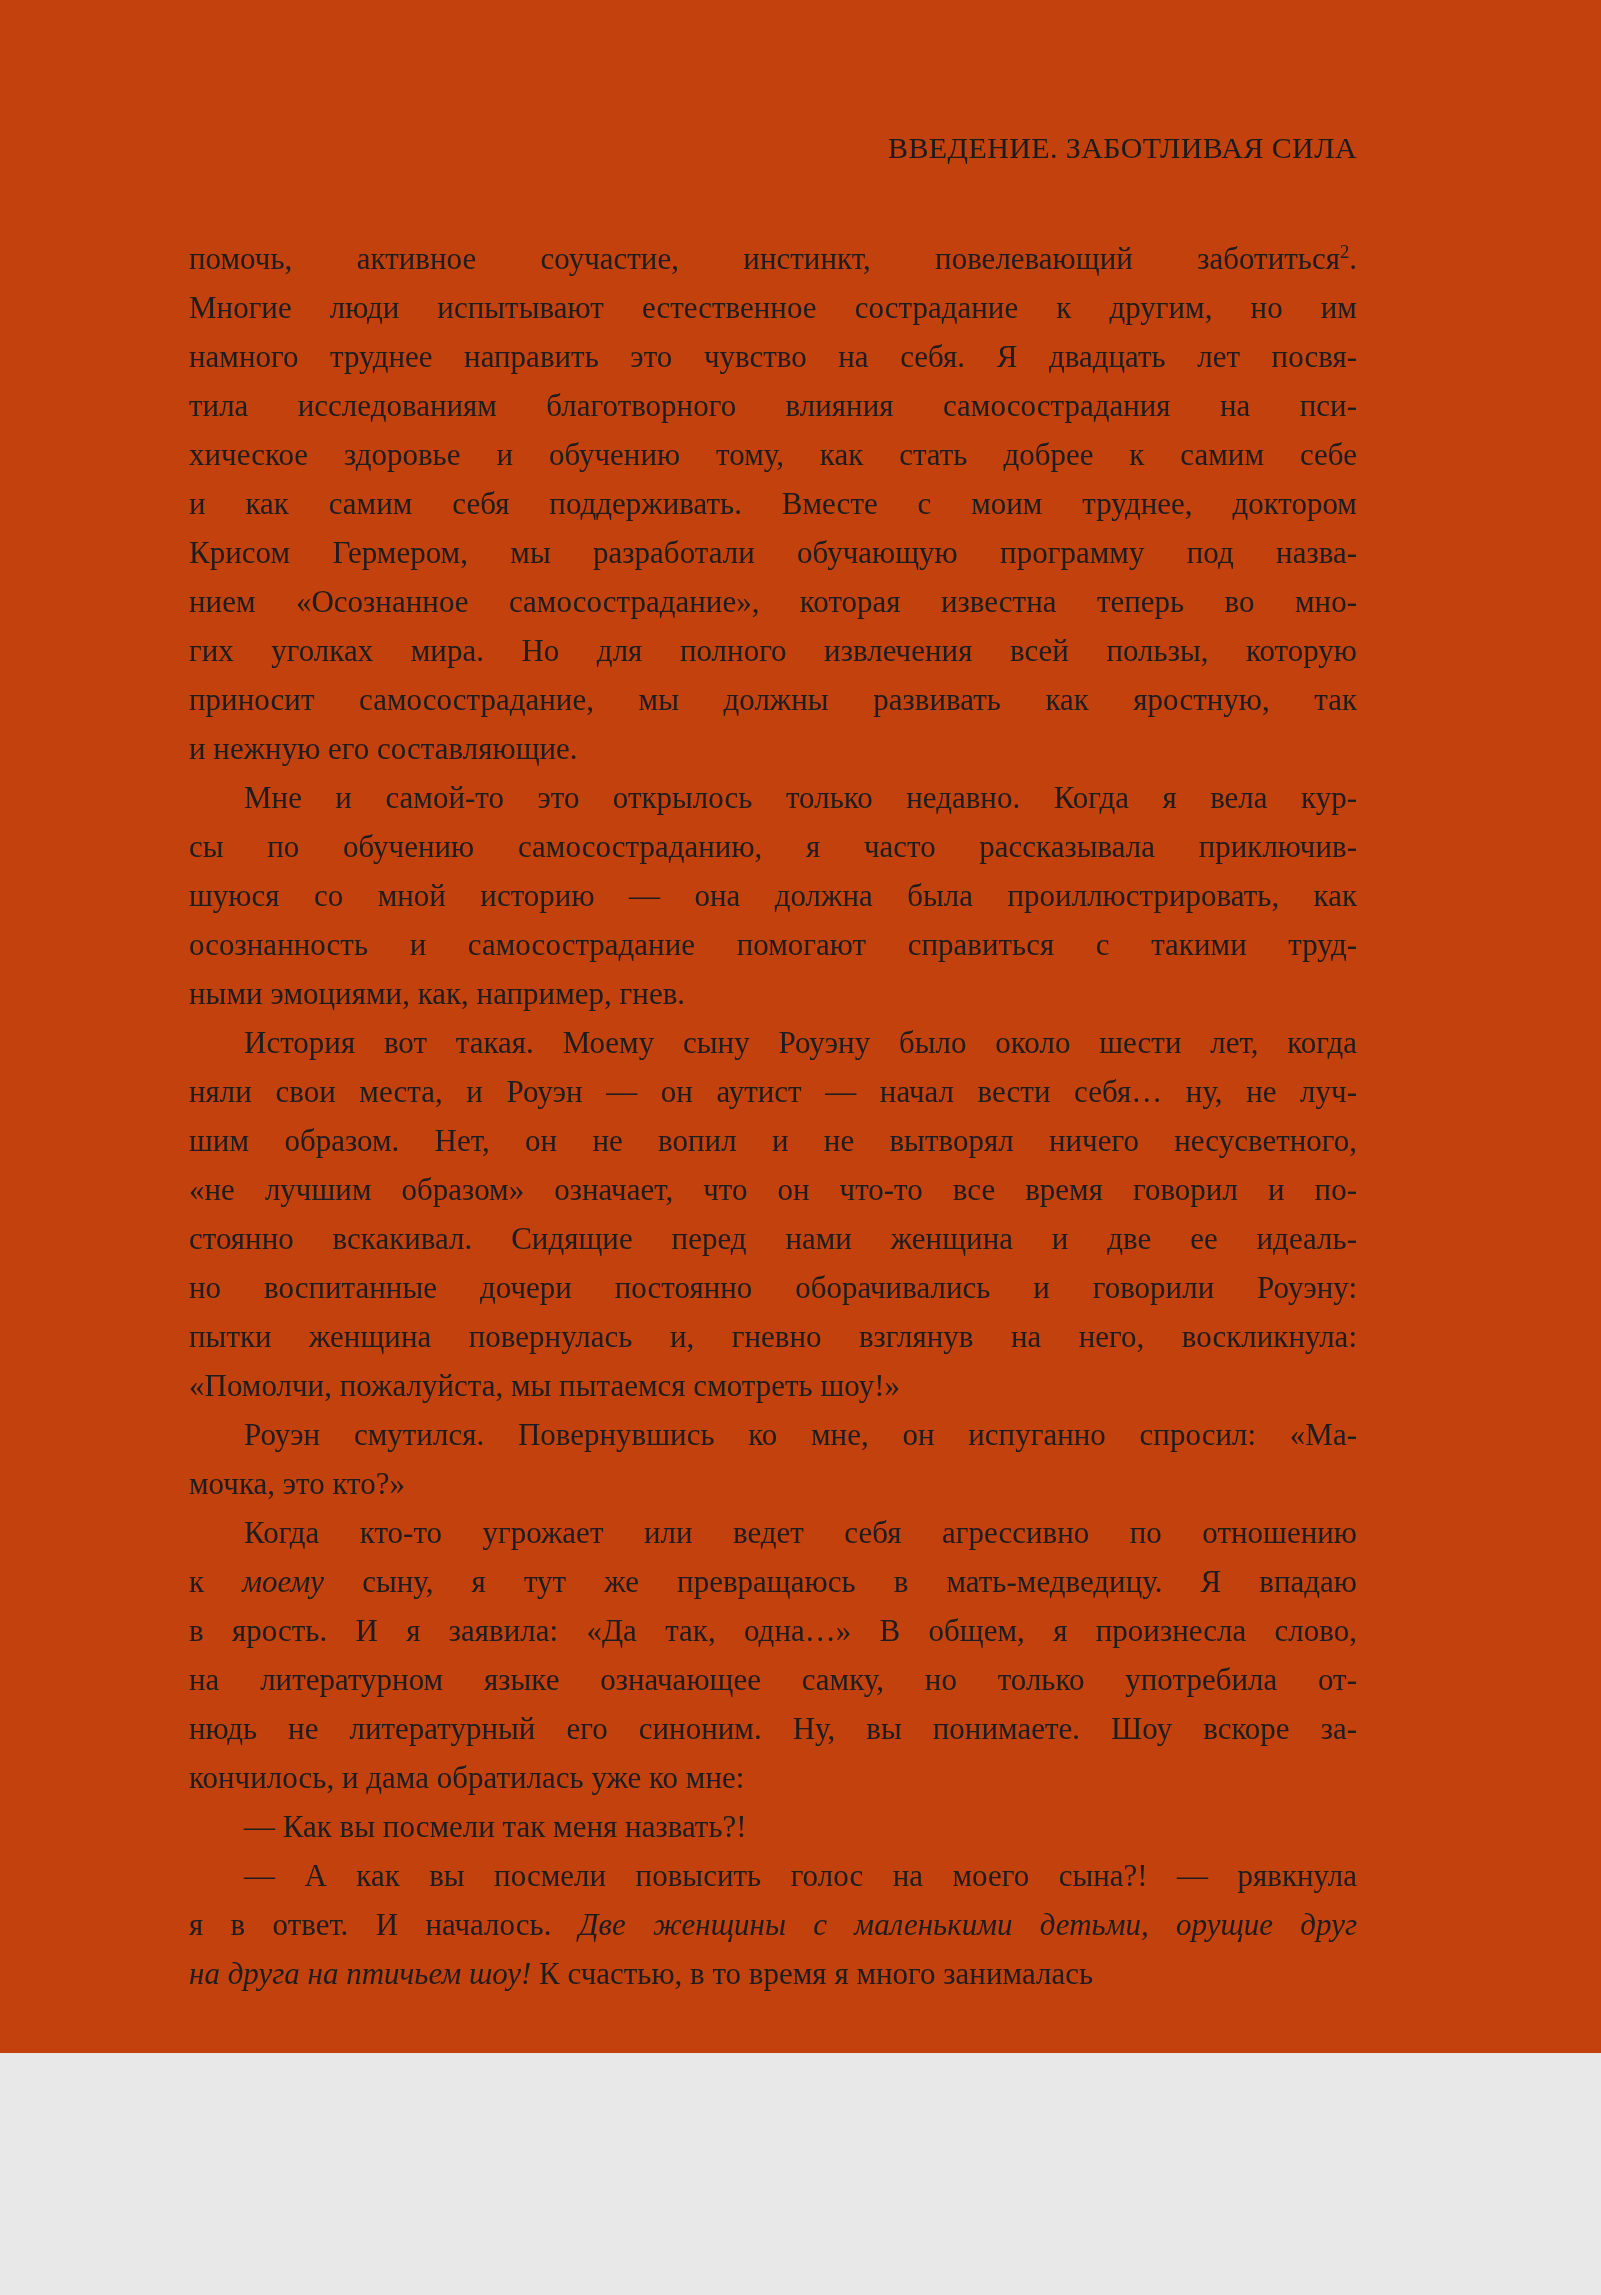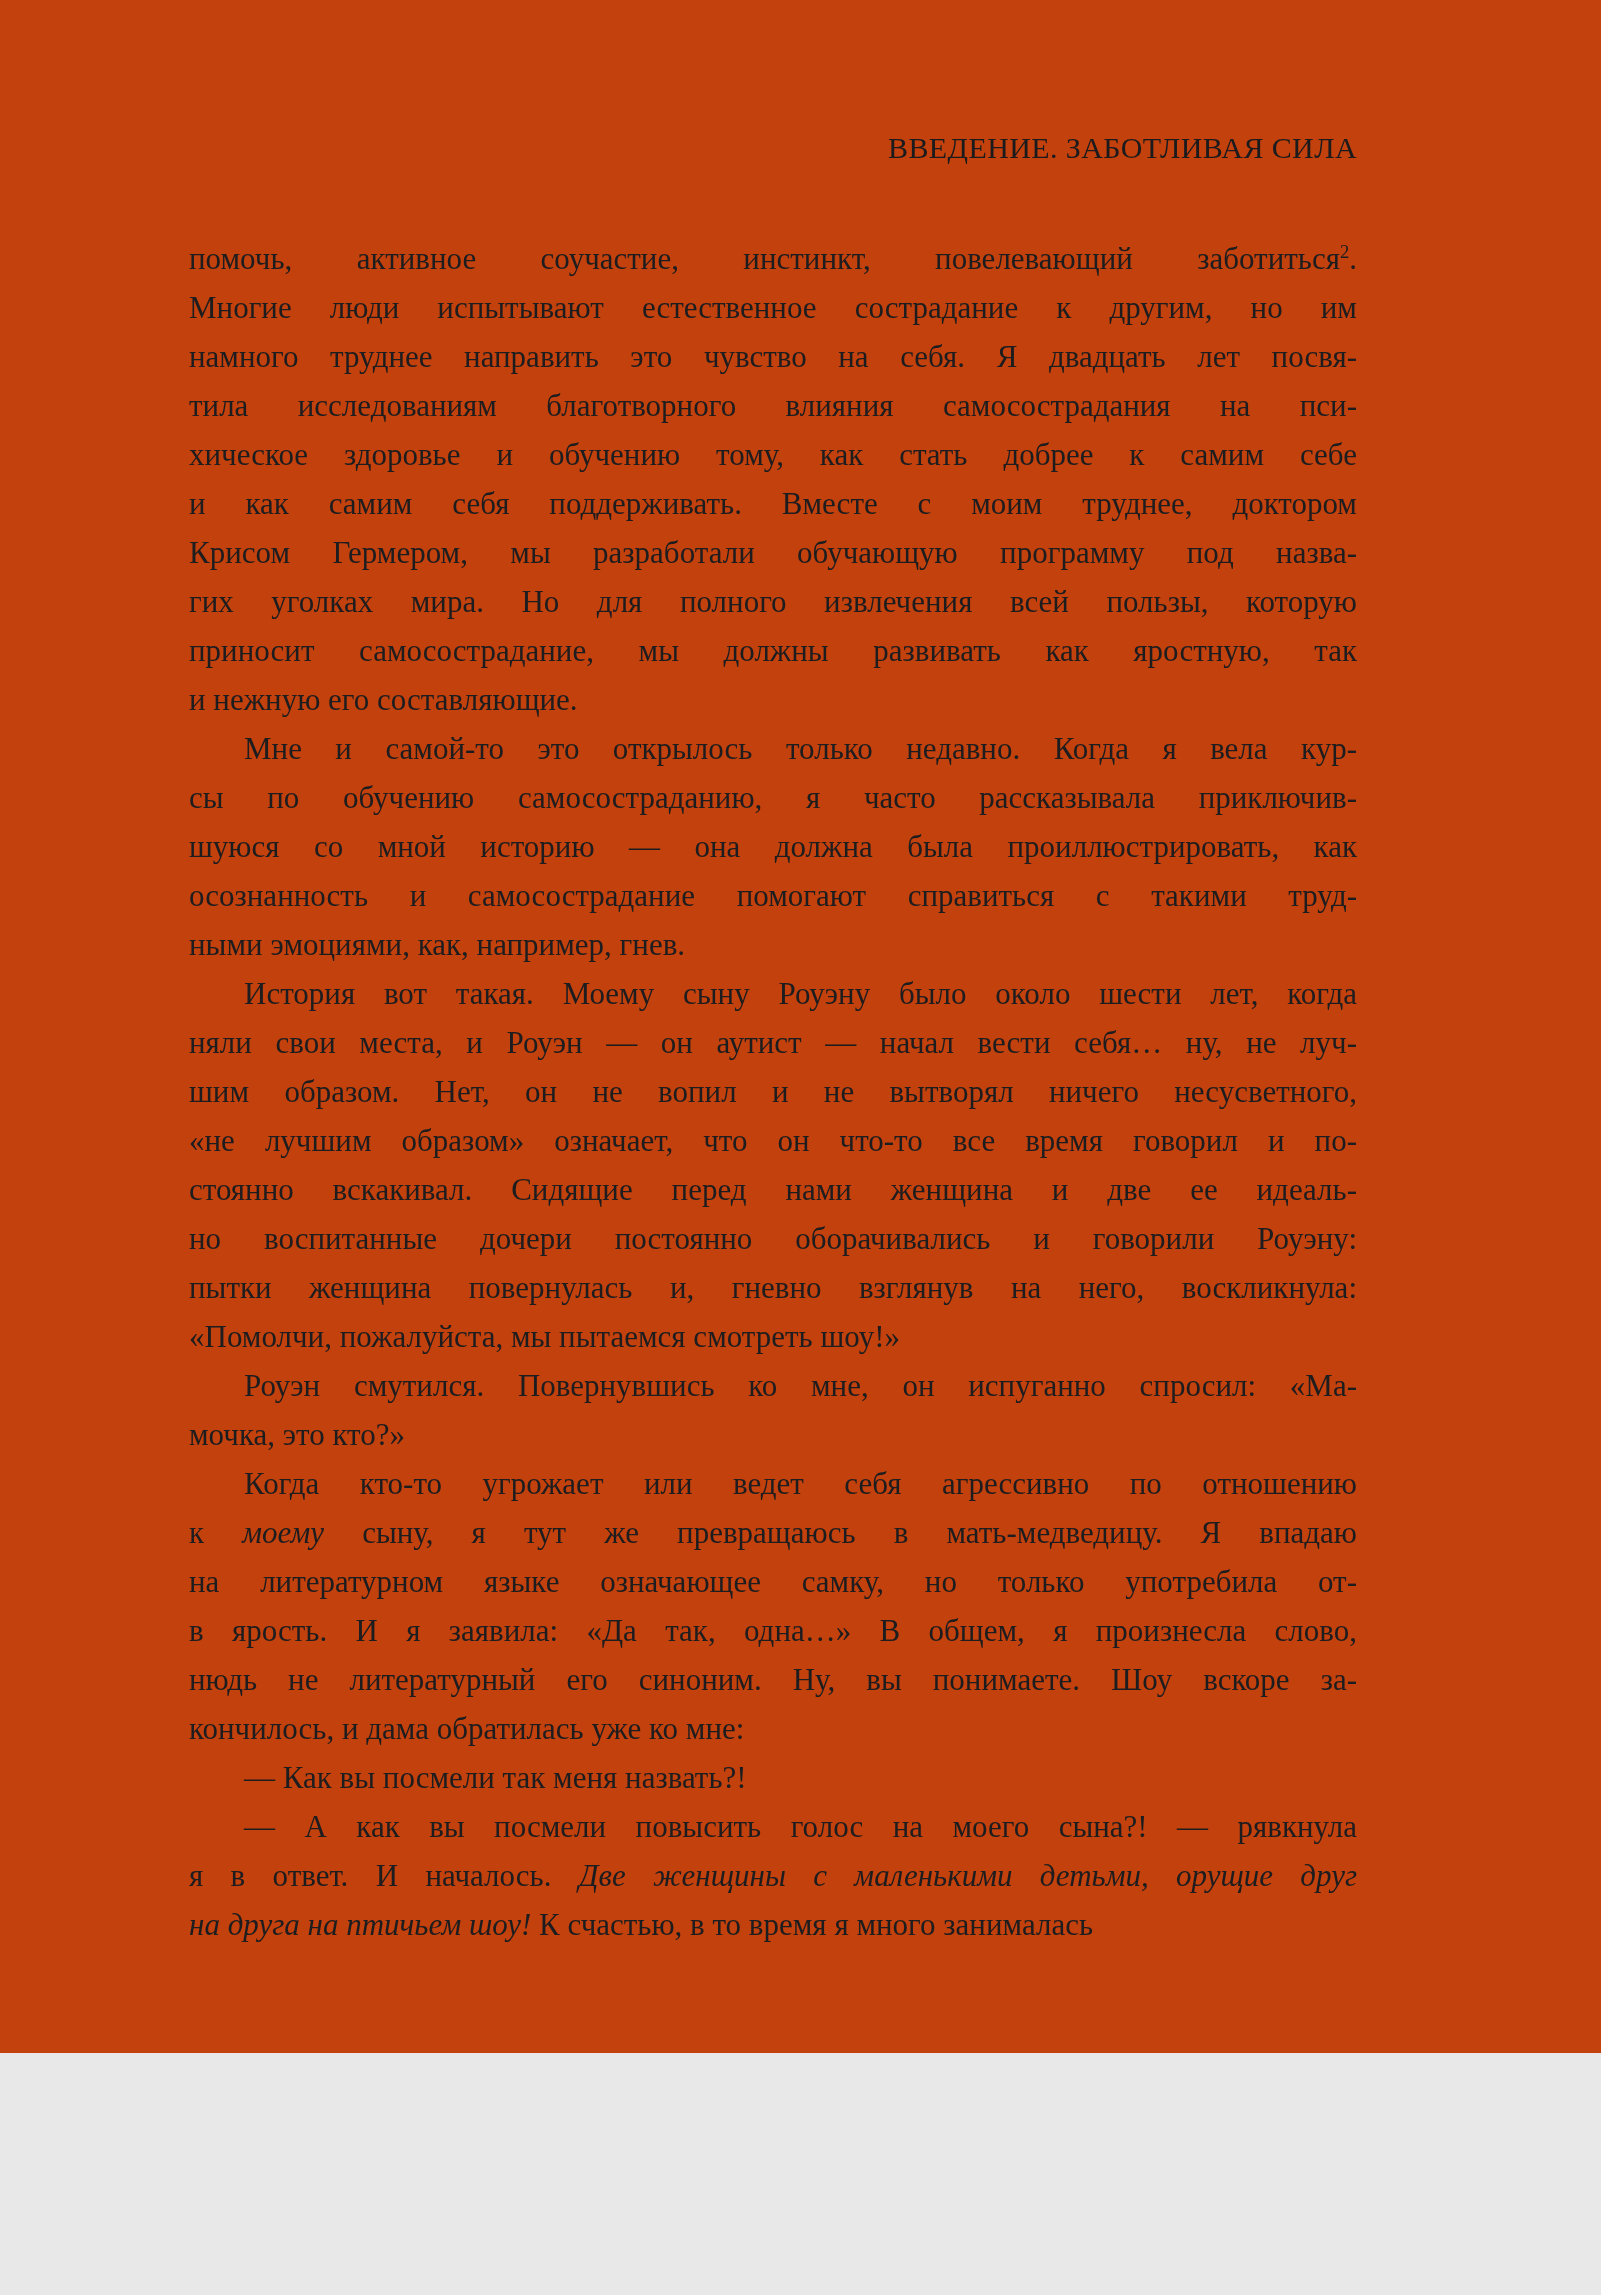--- a/index.html
+++ b/index.html
@@ -73,42 +73,43 @@
   <div class="running-head">ВВЕДЕНИЕ. ЗАБОТЛИВАЯ СИЛА</div>
 
   <div class="text-block">
       <div class="line"><span>помочь, активное соучастие, инстинкт, повелевающий заботиться</span><span class="sup">2</span><span>.</span></div>
       <div class="line"><span>Многие люди испытывают естественное сострадание к другим, но им</span></div>
       <div class="line"><span>намного труднее направить это чувство на себя. Я двадцать лет посвя-</span></div>
       <div class="line"><span>тила исследованиям благотворного влияния самосострадания на пси-</span></div>
       <div class="line"><span>хическое здоровье и обучению тому, как стать добрее к самим себе</span></div>
       <div class="line"><span>и как самим себя поддерживать. Вместе с моим труднее, доктором</span></div>
       <div class="line"><span>Крисом Гермером, мы разработали обучающую программу под назва-</span></div>
+      <div class="line"><span>нием «Осознанное самосострадание», которая известна теперь во мно-</span></div>
       <div class="line"><span>гих уголках мира. Но для полного извлечения всей пользы, которую</span></div>
       <div class="line"><span>приносит самосострадание, мы должны развивать как яростную, так</span></div>
       <div class="line no-just"><span>и нежную его составляющие.</span></div>
       <div class="line indent"><span>Мне и самой-то это открылось только недавно. Когда я вела кур-</span></div>
       <div class="line"><span>сы по обучению самосостраданию, я часто рассказывала приключив-</span></div>
       <div class="line"><span>шуюся со мной историю — она должна была проиллюстрировать, как</span></div>
       <div class="line"><span>осознанность и самосострадание помогают справиться с такими труд-</span></div>
       <div class="line no-just"><span>ными эмоциями, как, например, гнев.</span></div>
       <div class="line indent"><span>История вот такая. Моему сыну Роуэну было около шести лет, когда</span></div>
       <div class="line"><span>няли свои места, и Роуэн — он аутист — начал вести себя… ну, не луч-</span></div>
       <div class="line"><span>шим образом. Нет, он не вопил и не вытворял ничего несусветного,</span></div>
       <div class="line"><span>«не лучшим образом» означает, что он что-то все время говорил и по-</span></div>
       <div class="line"><span>стоянно вскакивал. Сидящие перед нами женщина и две ее идеаль-</span></div>
       <div class="line"><span>но воспитанные дочери постоянно оборачивались и говорили Роуэну:</span></div>
       <div class="line"><span>пытки женщина повернулась и, гневно взглянув на него, воскликнула:</span></div>
       <div class="line no-just"><span>«Помолчи, пожалуйста, мы пытаемся смотреть шоу!»</span></div>
       <div class="line indent"><span>Роуэн смутился. Повернувшись ко мне, он испуганно спросил: «Ма-</span></div>
       <div class="line no-just"><span>мочка, это кто?»</span></div>
       <div class="line indent"><span>Когда кто-то угрожает или ведет себя агрессивно по отношению</span></div>
       <div class="line"><span>к </span><span class="italic">моему</span><span> сыну, я тут же превращаюсь в мать-медведицу. Я впадаю</span></div>
+      <div class="line"><span>в ярость. И я заявила: «Да так, одна…» В общем, я произнесла слово,</span></div>
       <div class="line"><span>на литературном языке означающее самку, но только употребила от-</span></div>
-      <div class="line"><span>в ярость. И я заявила: «Да так, одна…» В общем, я произнесла слово,</span></div>
       <div class="line"><span>нюдь не литературный его синоним. Ну, вы понимаете. Шоу вскоре за-</span></div>
       <div class="line no-just"><span>кончилось, и дама обратилась уже ко мне:</span></div>
       <div class="line no-just indent"><span>— Как вы посмели так меня назвать?!</span></div>
       <div class="line indent"><span>— А как вы посмели повысить голос на моего сына?! — рявкнула</span></div>
       <div class="line"><span>я в ответ. И началось. </span><span class="italic">Две женщины с маленькими детьми, орущие друг</span></div>
       <div class="line no-just"><span class="italic">на друга на птичьем шоу!</span><span> К счастью, в то время я много занималась</span></div>
     </div>
 
   <div class="page-number">9</div>
 </div>

